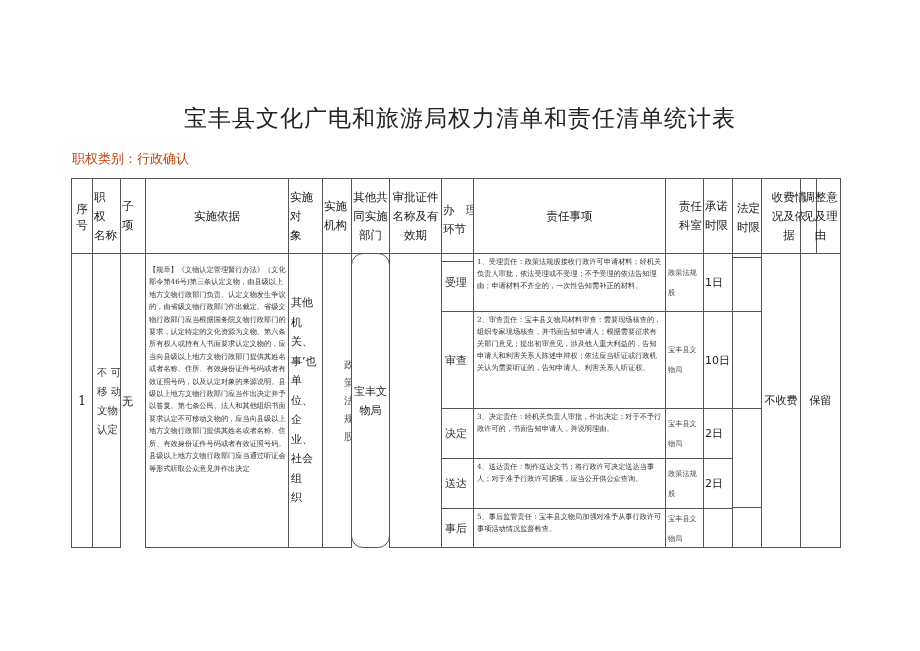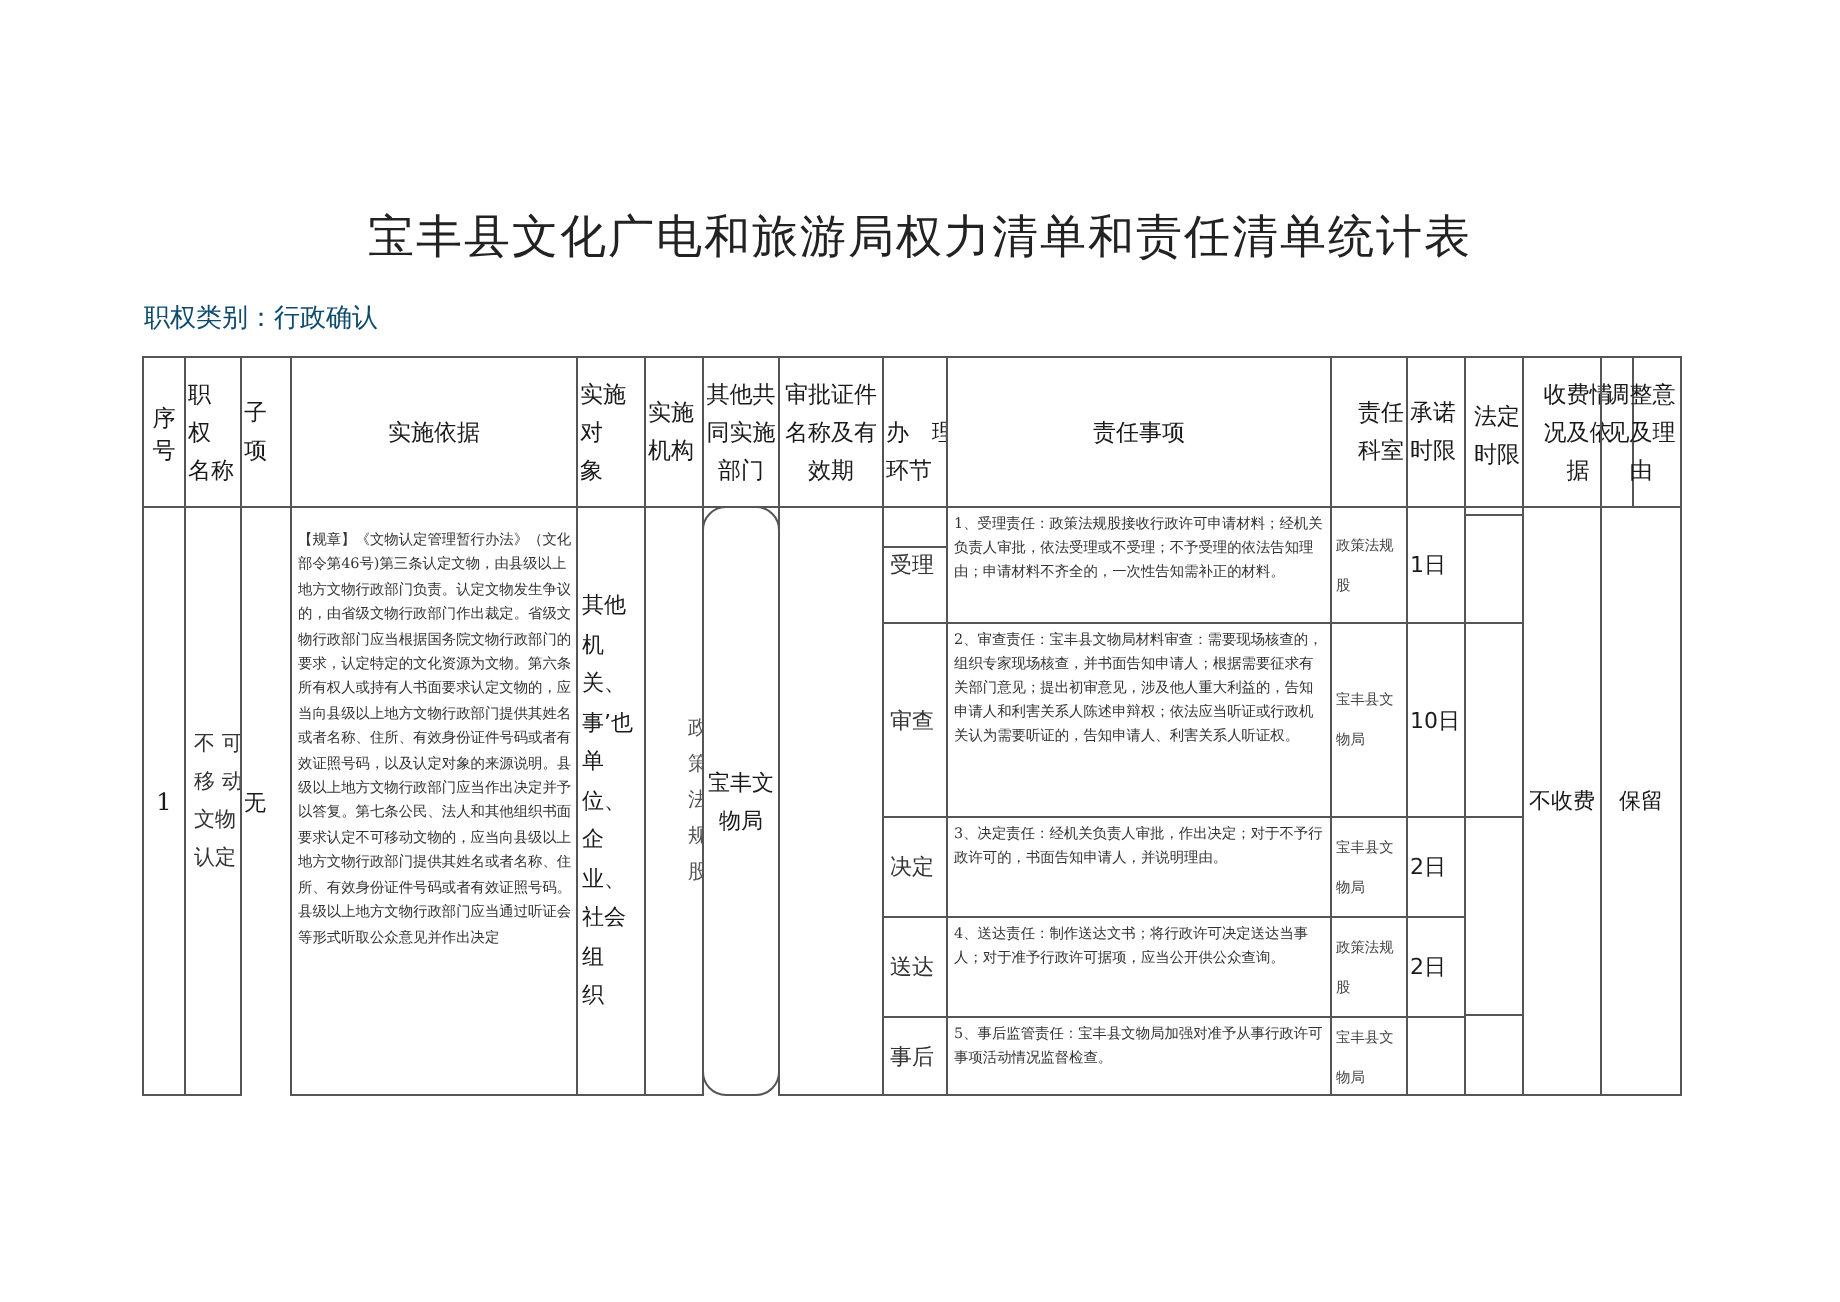--- a/index.html
+++ b/index.html
@@ -1,21 +1,21 @@
 <!DOCTYPE html>
 <html><head>
   <meta charset="utf-8">
   <style>
     html, body { margin: 0; padding: 0; background: #ffffff; }
     body { width: 920px; height: 651px; position: relative; overflow: hidden;
            font-family: "DejaVu Sans", sans-serif; color: #1a1a1a; }
     .title { position: absolute; left: 0; width: 920px; top: 103px; text-align: center;
              font-family: "DejaVu Serif", serif; font-size: 23px; letter-spacing: 1px; color: #222; }
     .category { position: absolute; left: 72px; top: 150px; font-family: "DejaVu Serif", serif;
-                font-size: 13px; color: #0c4a6e; }
+                font-size: 13px; color: #c2410c; }
     .cell { position: absolute; box-sizing: border-box; border: 1px solid #555;
             display: flex; align-items: center; overflow: hidden; }
     .hdr { font-size: 11.5px; line-height: 19px; justify-content: center; text-align: center; padding: 0 1px; }
     .hdr.left { justify-content: flex-start; text-align: left; }
     .hdr span { display: block; }
     .serif { font-family: "DejaVu Serif", serif; }
     .basis { font-family: "DejaVu Serif", serif; font-size: 7.2px; line-height: 12.4px; color: #333;
              align-items: flex-start; padding: 10px 2px 0 3px; text-align: left; }
     .basis p { margin: 0; text-indent: 0; }
     .duty { font-family: "DejaVu Serif", serif; font-size: 7.2px; line-height: 12.1px; color: #333;
@@ -78,21 +78,21 @@
       <span>部门</span>
     </div>
 </div>
 <div class="cell hdr" style="left:389px;top:178px;width:53px;height:76px;">
   <div>
       <span>审批证件</span>
       <span>名称及有</span>
       <span>效期</span>
     </div>
 </div>
-<div class="cell hdr left" style="left:441px;top:178px;width:33px;height:96px;">
+<div class="cell hdr left" style="left:441px;top:178px;width:33px;height:84px;">
   <div>
       <span style="white-space:pre">办　理</span>
       <span>环节</span>
     </div>
 </div>
 <div class="cell hdr" style="left:473px;top:178px;width:193px;height:76px;">
   <span>责任事项</span>
 </div>
 <div class="cell hdr" style="left:665px;top:178px;width:39px;height:76px;justify-content:flex-end;text-align:right;">
   <div>

